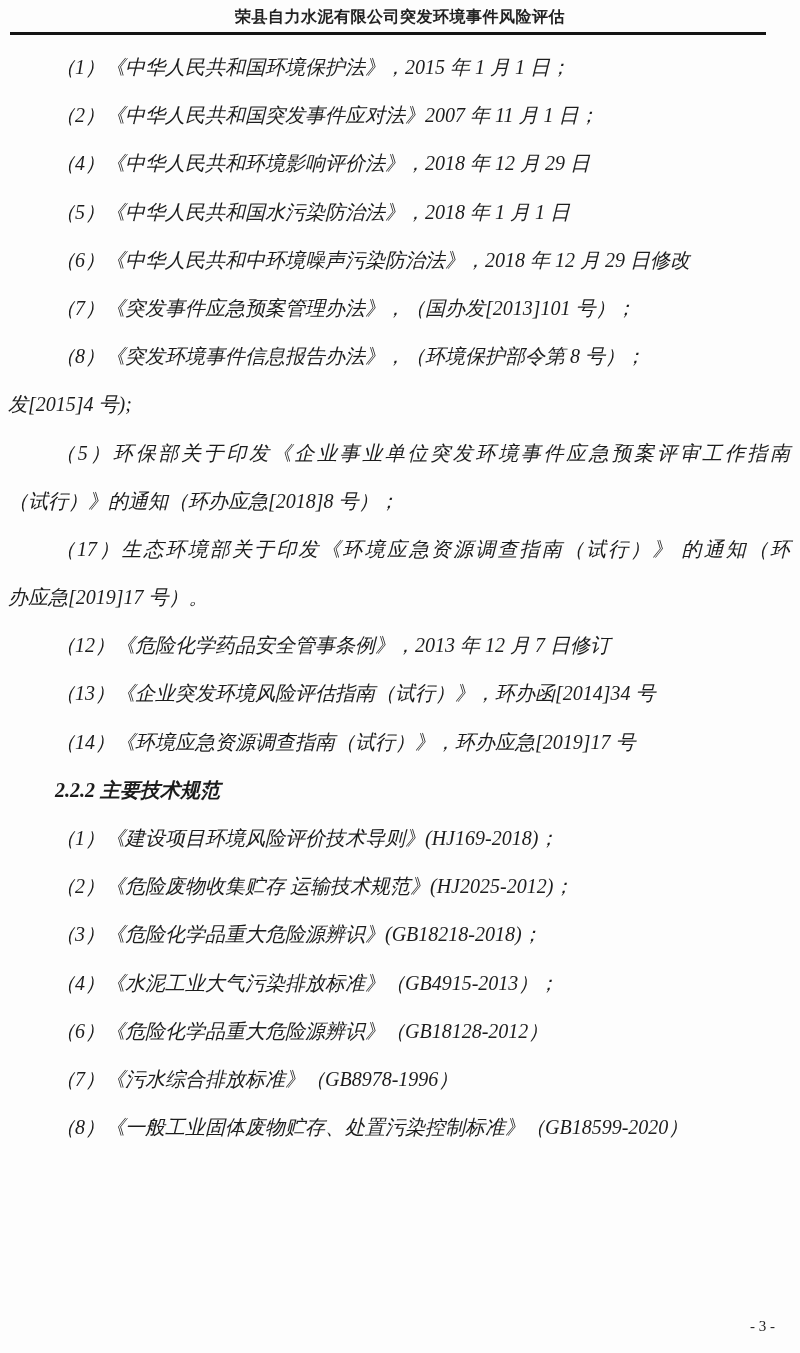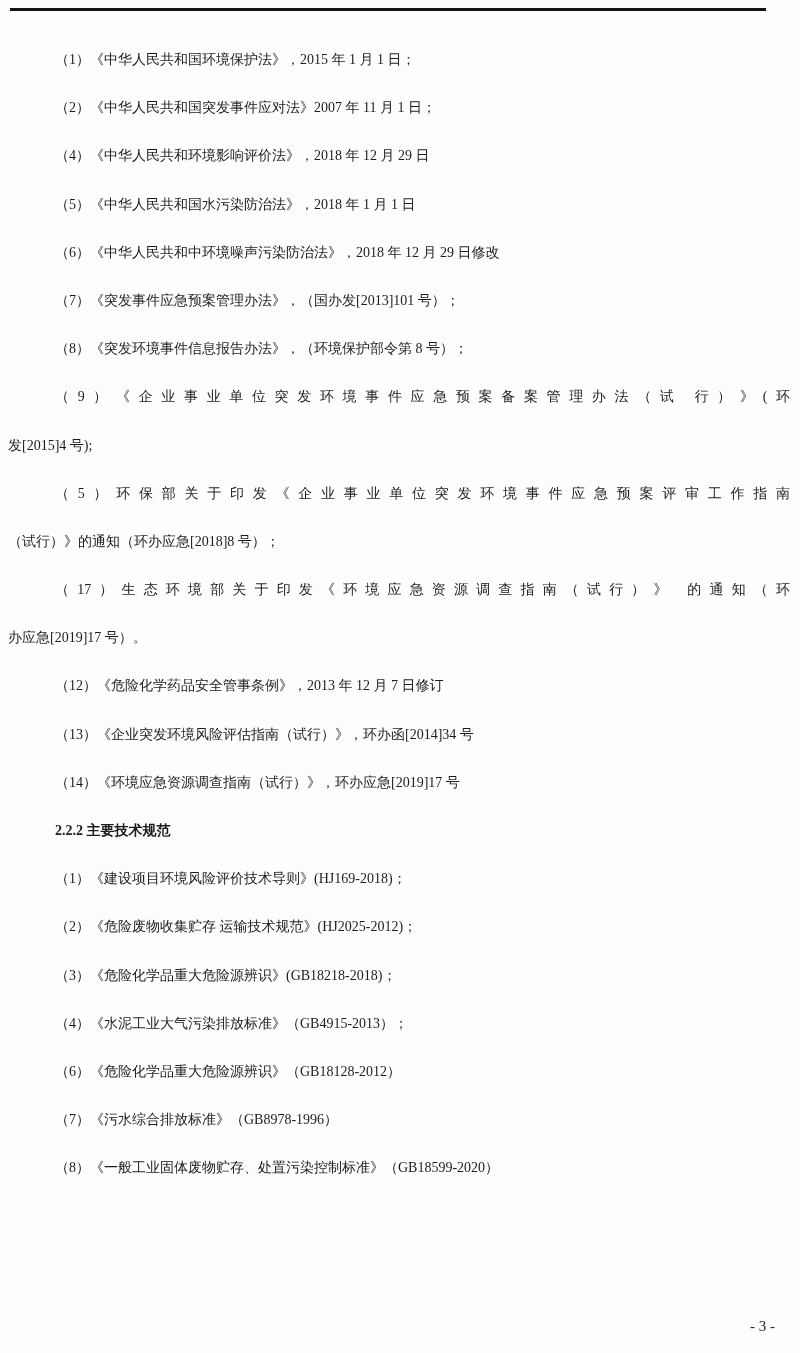--- a/index.html
+++ b/index.html
@@ -32,23 +32,24 @@
   .header-rule {
     margin-left: 10px;
     width: 756px;
     height: 0;
     border-top: 3px solid #141414;
     margin-top: 3px;
   }
   
   .content {
     margin: 0 10px 0 8px;   
-    padding-top: 25px;
-    font-size: 14px;
+    padding-top: 8px;
+    font-size: 20px;
     line-height: 48.2px;
+    font-style: italic;
   }
   .ln {
     height: 48.2px;
     white-space: nowrap;
     overflow: visible;
   }
   .indent {
     padding-left: 47px;      
   }
   .fill {                    
@@ -68,32 +69,32 @@
     font-size: 15px;
     color: #222;
   }
 </style>
 </head>
 <body>
 
 <div class="page">
 
   <div class="header">
+    <div class="header-title">荣县自力水泥有限公司突发环境事件风险评估</div>
     <div class="header-rule"></div>
   </div>
 
   <div class="content">
     <div class="ln indent">（1）《中华人民共和国环境保护法》，2015 年 1 月 1 日；</div>
     <div class="ln indent">（2）《中华人民共和国突发事件应对法》2007 年 11 月 1 日；</div>
     <div class="ln indent">（4）《中华人民共和环境影响评价法》，2018 年 12 月 29 日</div>
     <div class="ln indent">（5）《中华人民共和国水污染防治法》，2018 年 1 月 1 日</div>
     <div class="ln indent">（6）《中华人民共和中环境噪声污染防治法》，2018 年 12 月 29 日修改</div>
     <div class="ln indent">（7）《突发事件应急预案管理办法》，（国办发[2013]101 号）；</div>
     <div class="ln indent">（8）《突发环境事件信息报告办法》，（环境保护部令第 8 号）；</div>
-    <div class="ln indent fill">（9）《企业事业单位突发环境事件应急预案备案管理办法（试 行）》(环</div>
     <div class="ln">发[2015]4 号);</div>
     <div class="ln indent fill">（5）环保部关于印发《企业事业单位突发环境事件应急预案评审工作指南</div>
     <div class="ln">（试行）》的通知（环办应急[2018]8 号）；</div>
     <div class="ln indent fill">（17）生态环境部关于印发《环境应急资源调查指南（试行）》 的通知（环</div>
     <div class="ln">办应急[2019]17 号）。</div>
     <div class="ln indent">（12）《危险化学药品安全管事条例》，2013 年 12 月 7 日修订</div>
     <div class="ln indent">（13）《企业突发环境风险评估指南（试行）》，环办函[2014]34 号</div>
     <div class="ln indent">（14）《环境应急资源调查指南（试行）》，环办应急[2019]17 号</div>
     <div class="ln heading">2.2.2 主要技术规范</div>
     <div class="ln indent">（1）《建设项目环境风险评价技术导则》(HJ169-2018)；</div>

